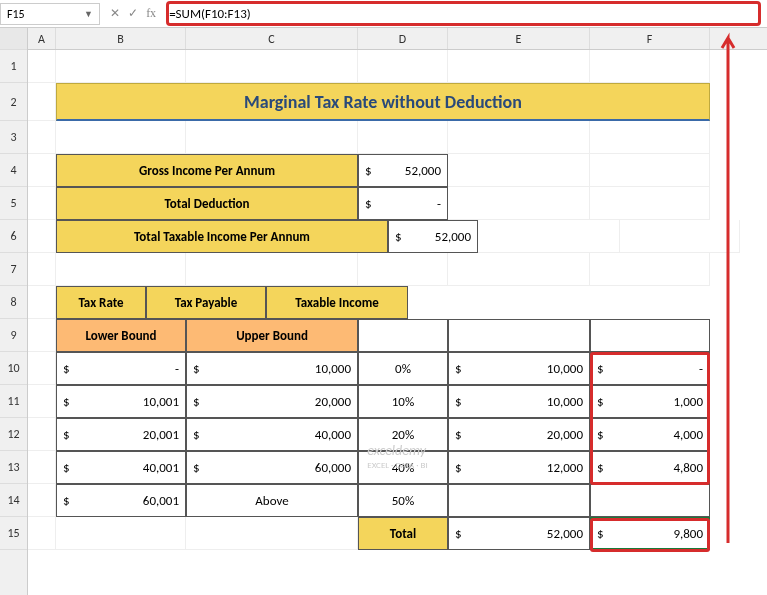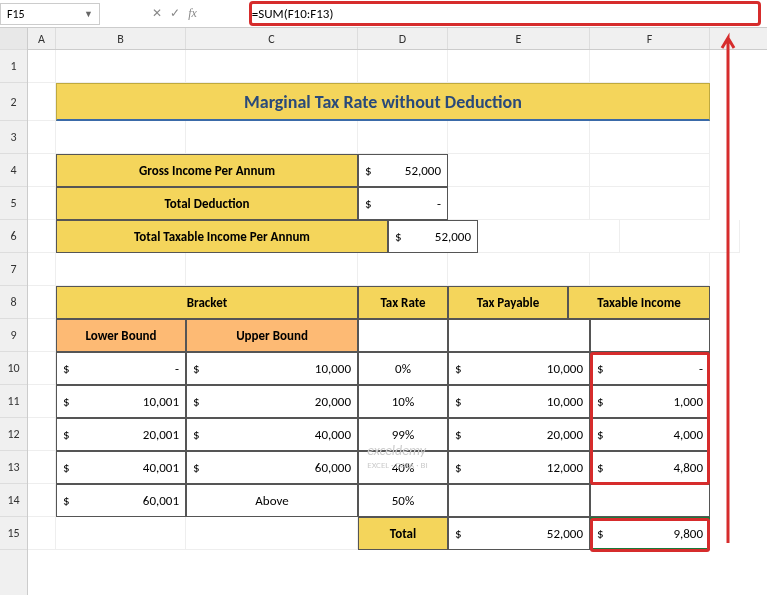--- a/index.html
+++ b/index.html
@@ -1,22 +1,22 @@
 <!DOCTYPE html>
 <html><head>
 <meta charset="utf-8">
 <style>
 * { box-sizing: border-box; margin: 0; padding: 0; }
 body { font-family: Calibri, Arial, sans-serif; font-size: 13px; background: #fff; width: 767px; height: 595px; position: relative; overflow: hidden; }
-.formula-bar { display: flex; align-items: center; height: 28px; border-bottom: 1px solid #ccc; background: #fff; gap: 42px; }
+.formula-bar { display: flex; align-items: center; height: 28px; border-bottom: 1px solid #ccc; background: #fff; }
 .name-box { width: 100px; border: 1px solid #ccc; padding: 3px 6px; background: #fff; display: flex; align-items: center; justify-content: space-between; font-size: 12px; }
 .name-box .dd { color: #666; font-size: 9px; }
 .fb-btns { display: flex; gap: 8px; padding: 0 10px; color: #888; }
 .fb-btns span { font-size: 12px; }
-.fx { font-style: italic; font-family: 'Times New Roman', serif; font-size: 13px; }
+.fx { font-family: 'Times New Roman', serif; font-size: 13px; }
 .formula-wrap { flex: 1; border: 3px solid #d62c2c; border-radius: 4px; padding: 2px 0; margin-right: 6px; font-size: 13px; }
 .grid { display: flex; height: calc(100% - 28px); }
 .row-heads { width: 28px; background: #f0f0f0; border-right: 1px solid #ccc; }
 .row-heads div { height: 33px; display: flex; align-items: center; justify-content: center; font-size: 12px; color: #333; border-bottom: 1px solid #ddd; }
 .row-heads .hd { height: 22px; background: #e8e8e8; }
 .cols { flex: 1; position: relative; }
 .col-heads { display: flex; background: #f0f0f0; height: 22px; border-bottom: 1px solid #ccc; }
 .col-heads div { border-right: 1px solid #ddd; display: flex; align-items: center; justify-content: center; font-size: 12px; color: #333; }
 .cA { width: 28px; } .cB { width: 130px; } .cC { width: 172px; } .cD { width: 90px; } .cE { width: 142px; } .cF { width: 120px; }
 .sheet { position: relative; }
@@ -135,21 +135,20 @@
       <div class="sheet-row">
           <div class="cell cA"></div>
           <div class="cell cB"></div>
           <div class="cell cC"></div>
           <div class="cell cD"></div>
           <div class="cell cE"></div>
           <div class="cell cF"></div>
         </div>
       <div class="sheet-row">
         <div class="cell cA"></div>
-        <div class="cell yel" style="width:302px">Bracket</div>
         <div class="cell cD yel">Tax Rate</div>
         <div class="cell cF yel">Tax Payable</div>
         <div class="cell cE yel">Taxable Income</div>
       </div>
       <div class="sheet-row">
         <div class="cell cA"></div>
         <div class="cell cB grn">Lower Bound</div>
         <div class="cell cC grn">Upper Bound</div>
         <div class="cell cD bord"></div>
           <div class="cell cE bord"></div>
@@ -199,21 +198,21 @@
       <div class="sheet-row">
         <div class="cell cA"></div>
         <div class="cell cB bord money">
             <span>$</span>
             <span>20,001</span>
           </div>
         <div class="cell cC bord money">
             <span>$</span>
             <span>40,000</span>
           </div>
-        <div class="cell cD bord center">99%</div>
+        <div class="cell cD bord center">20%</div>
         <div class="cell cE bord money">
             <span>$</span>
             <span>20,000</span>
           </div>
         <div class="cell cF bord money">
             <span>$</span>
             <span>4,000</span>
           </div>
       </div>
       <div class="sheet-row">

